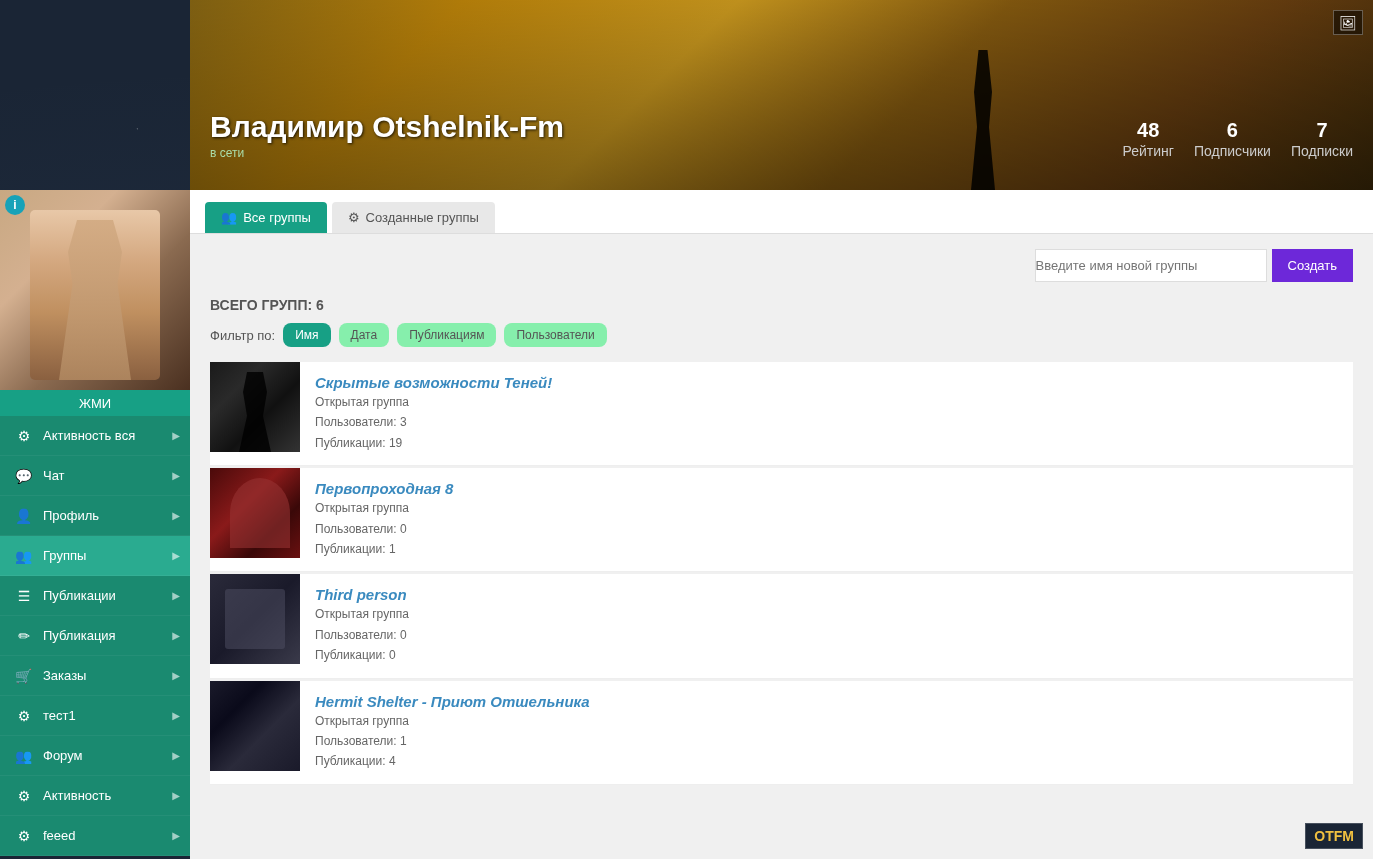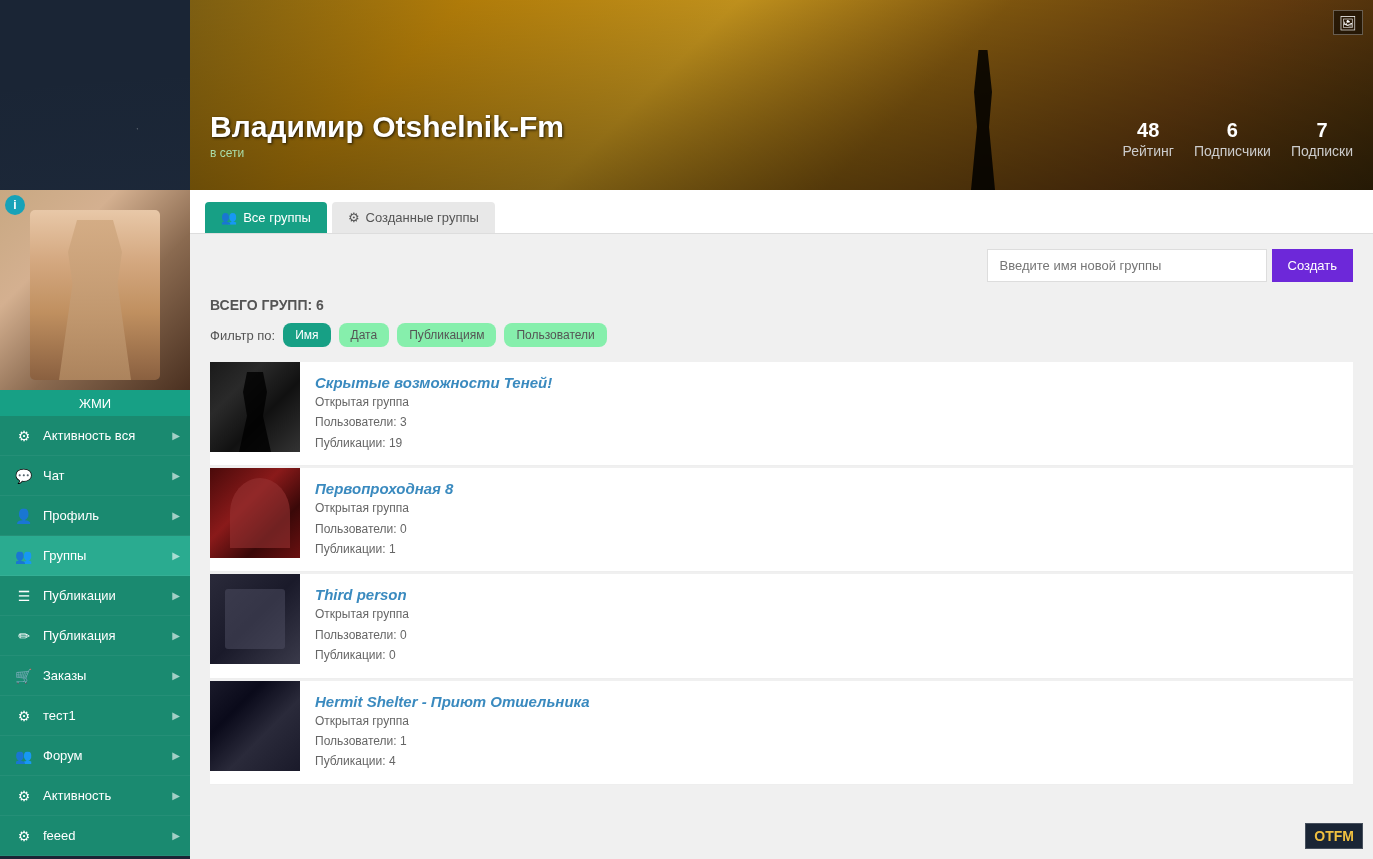--- a/index.html
+++ b/index.html
@@ -293,22 +293,22 @@
     }
 
     .search-bar {
       display: flex;
       justify-content: flex-end;
       margin-bottom: 15px;
       gap: 5px;
     }
 
     .search-input {
-      width: 280px;
-      padding: 8px 12px;
+      width: 232px;
+      padding: 8px 0;
       border: 1px solid #ddd;
       font-size: 13px;
       color: #999;
       outline: none;
     }
 
     .create-btn {
       padding: 8px 16px;
       background: #6d28d9;
       color: white;

